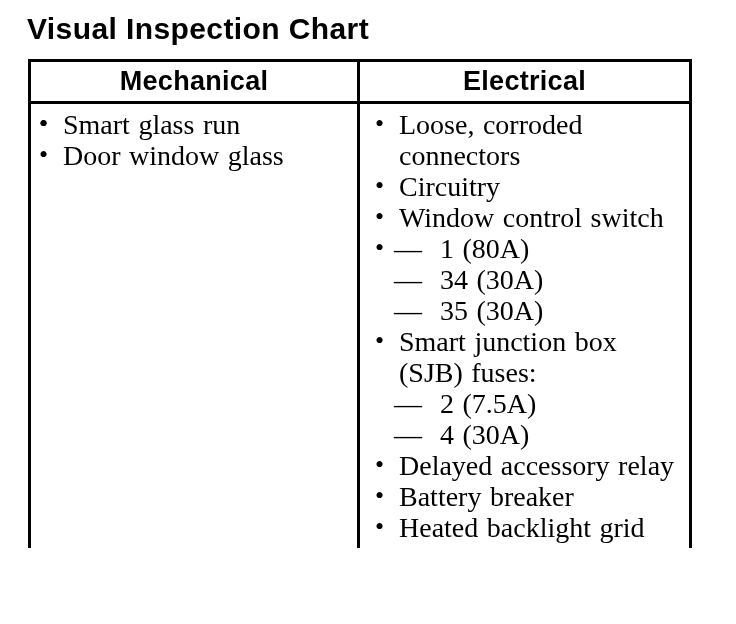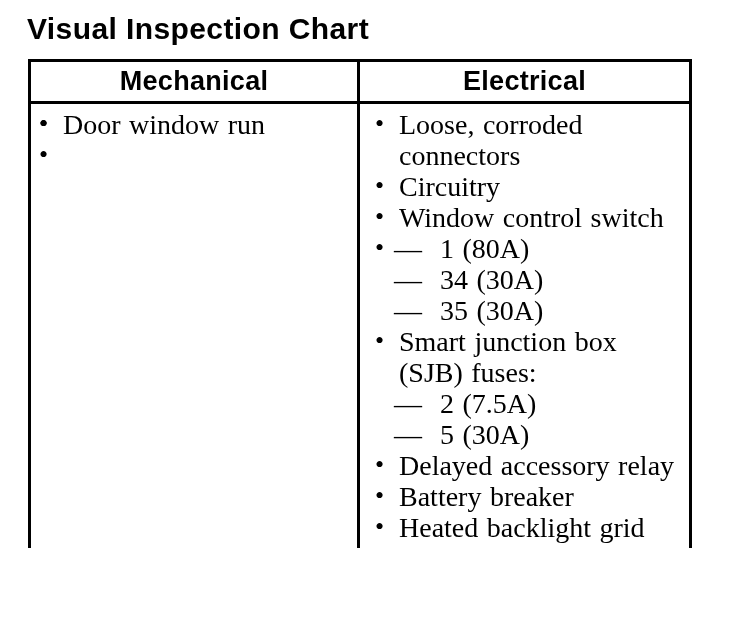--- a/index.html
+++ b/index.html
@@ -90,37 +90,37 @@
 
   <div class="chart-table">
 
     <div class="th col-left">Mechanical</div>
 
     <div class="th">Electrical</div>
 
     <div class="td col-left">
       <div class="list">
           <div class="li bullet"><span class="marker">•</span></div>
-          <div class="li bullet"><span class="marker">•</span><span class="txt">Door window run</span></div>
-          <div class="li bullet"><span class="marker">•</span></div>
+          <div class="li bullet"><span class="marker">•</span><span class="txt">Smart glass run</span></div>
+          <div class="li bullet"><span class="marker">•</span><span class="txt">Door window glass</span></div>
         </div>
     </div>
 
     <div class="td col-right">
       <div class="list">
           <div class="li bullet"><span class="marker">•</span><span class="txt">Loose, corroded connectors</span></div>
           <div class="li bullet"><span class="marker">•</span><span class="txt">Circuitry</span></div>
           <div class="li bullet"><span class="marker">•</span><span class="txt">Window control switch</span></div>
           <div class="li bullet"><span class="marker">•</span></div>
           <div class="li dash"><span class="marker">—</span><span class="txt">1 (80A)</span></div>
           <div class="li dash"><span class="marker">—</span><span class="txt">34 (30A)</span></div>
           <div class="li dash"><span class="marker">—</span><span class="txt">35 (30A)</span></div>
           <div class="li bullet"><span class="marker">•</span><span class="txt">Smart junction box (SJB) fuses:</span></div>
           <div class="li dash"><span class="marker">—</span><span class="txt">2 (7.5A)</span></div>
-          <div class="li dash"><span class="marker">—</span><span class="txt">5 (30A)</span></div>
+          <div class="li dash"><span class="marker">—</span><span class="txt">4 (30A)</span></div>
           <div class="li bullet"><span class="marker">•</span><span class="txt">Delayed accessory relay</span></div>
           <div class="li bullet"><span class="marker">•</span><span class="txt">Battery breaker</span></div>
           <div class="li bullet"><span class="marker">•</span><span class="txt">Heated backlight grid</span></div>
         </div>
     </div>
 
   </div>
 </div>
 
 </body></html>

